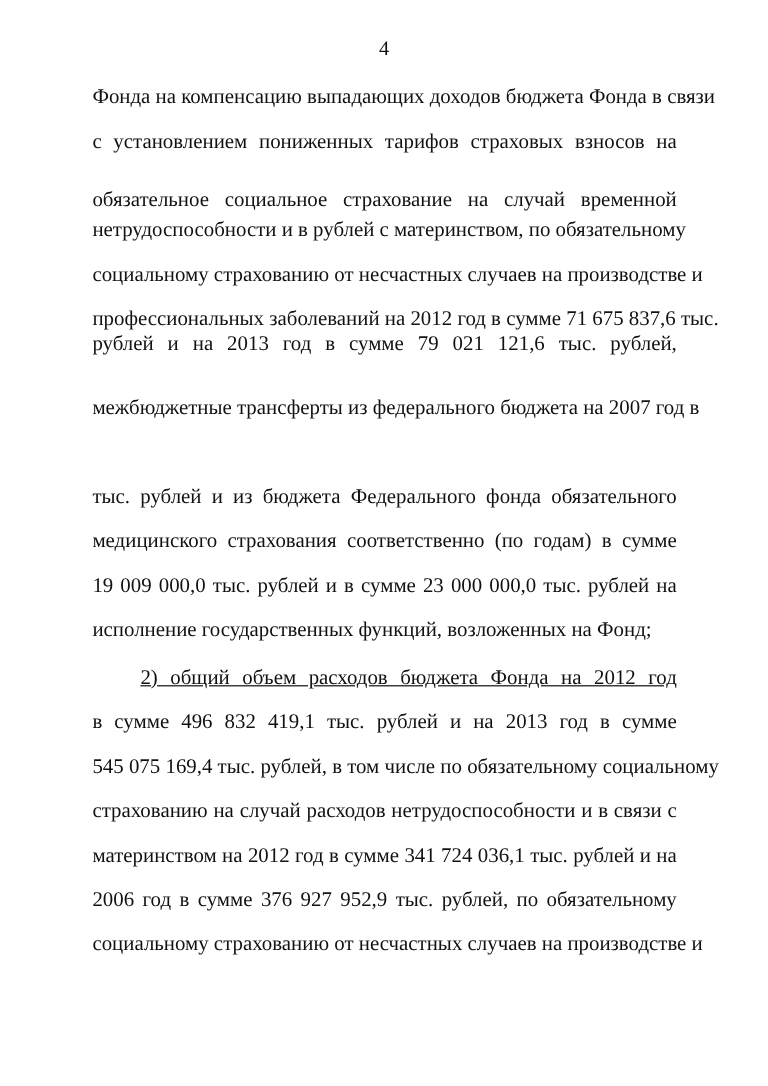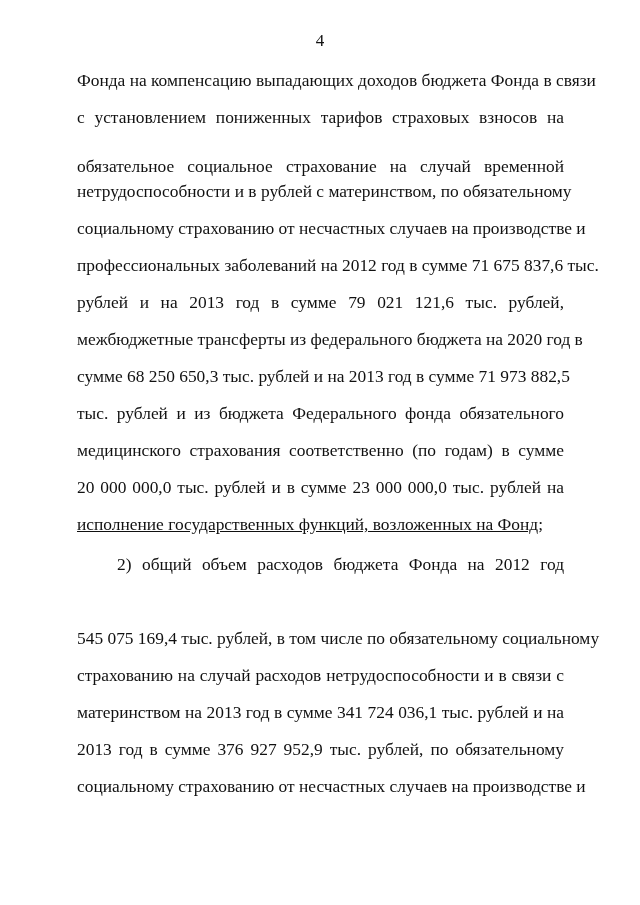--- a/index.html
+++ b/index.html
@@ -12,42 +12,42 @@
   .page-number {
     position: absolute; top: 31px; left: 0; width: 640px;
     text-align: center; font-size: 17px; line-height: 20px;
   }
   .line {
     position: absolute; left: 77px; width: 487px;
     font-size: 17.4px; line-height: 22px; height: 22px;
     white-space: nowrap;
     text-align: justify; text-align-last: justify;
   }
-  .line.last { text-align-last: left; text-decoration: underline; }
-  .line.indent { left: 117px; width: 447px; }
+  .line.last { text-align-last: left; }
+  .line.indent { left: 117px; width: 447px; text-decoration: underline; }
 </style>
 </head>
 <body>
 
 <div class="page">
   <div class="page-number">4</div>
 
   <div class="line" style="top:106px">с установлением пониженных тарифов страховых взносов на</div>
   <div class="line" style="top:69px">Фонда на компенсацию выпадающих доходов бюджета Фонда в связи</div>
   <div class="line" style="top:155px">обязательное социальное страхование на случай временной</div>
   <div class="line" style="top:180px">нетрудоспособности и в рублей с материнством, по обязательному</div>
   <div class="line" style="top:217px">социальному страхованию от несчастных случаев на производстве и</div>
   <div class="line" style="top:254px">профессиональных заболеваний на 2012 год в сумме 71 675 837,6 тыс.</div>
-  <div class="line" style="top:291px">рублей и на 2013 год в сумме 79 021 121,6 тыс. рублей,</div>
-  <div class="line" style="top:328px">межбюджетные трансферты из федерального бюджета на 2020 год в</div>
-  <div class="line" style="top:365px">сумме 68 250 650,3 тыс. рублей и на 2013 год в сумме 71 973 882,5</div>
+  <div class="line" style="top:275px">рублей и на 2013 год в сумме 79 021 121,6 тыс. рублей,</div>
+  <div class="line" style="top:328px">межбюджетные трансферты из федерального бюджета на 2007 год в</div>
   <div class="line" style="top:439px">медицинского страхования соответственно (по годам) в сумме</div>
   <div class="line" style="top:402px">тыс. рублей и из бюджета Федерального фонда обязательного</div>
-  <div class="line" style="top:476px">20 000 000,0 тыс. рублей и в сумме 23 000 000,0 тыс. рублей на</div>
+  <div class="line" style="top:476px">19 009 000,0 тыс. рублей и в сумме 23 000 000,0 тыс. рублей на</div>
   <div class="line last" style="top:513px">исполнение государственных функций, возложенных на Фонд;</div>
 
   <div class="line indent" style="top:553px">2) общий объем расходов бюджета Фонда на 2012 год</div>
+  <div class="line" style="top:590px">в сумме 496 832 419,1 тыс. рублей и на 2013 год в сумме</div>
   <div class="line" style="top:627px">545 075 169,4 тыс. рублей, в том числе по обязательному социальному</div>
   <div class="line" style="top:664px">страхованию на случай расходов нетрудоспособности и в связи с</div>
-  <div class="line" style="top:701px">материнством на 2013 год в сумме 341 724 036,1 тыс. рублей и на</div>
-  <div class="line" style="top:738px">2013 год в сумме 376 927 952,9 тыс. рублей, по обязательному</div>
+  <div class="line" style="top:701px">материнством на 2012 год в сумме 341 724 036,1 тыс. рублей и на</div>
+  <div class="line" style="top:738px">2006 год в сумме 376 927 952,9 тыс. рублей, по обязательному</div>
   <div class="line" style="top:775px">социальному страхованию от несчастных случаев на производстве и</div>
 </div>
 
 </body></html>

